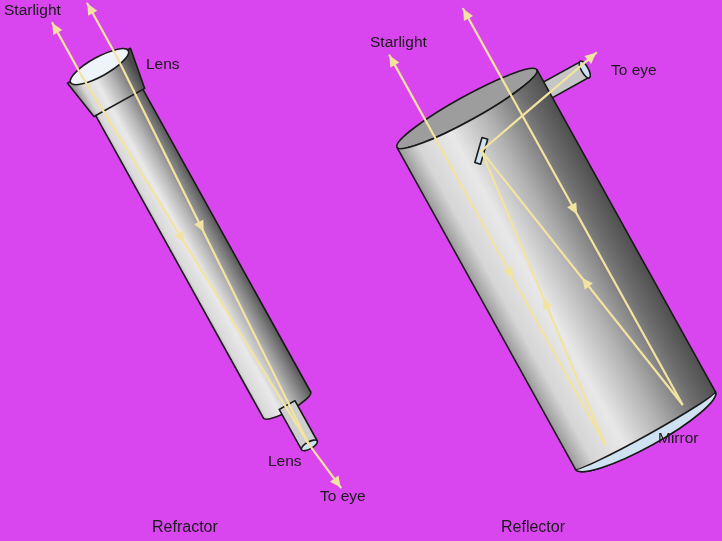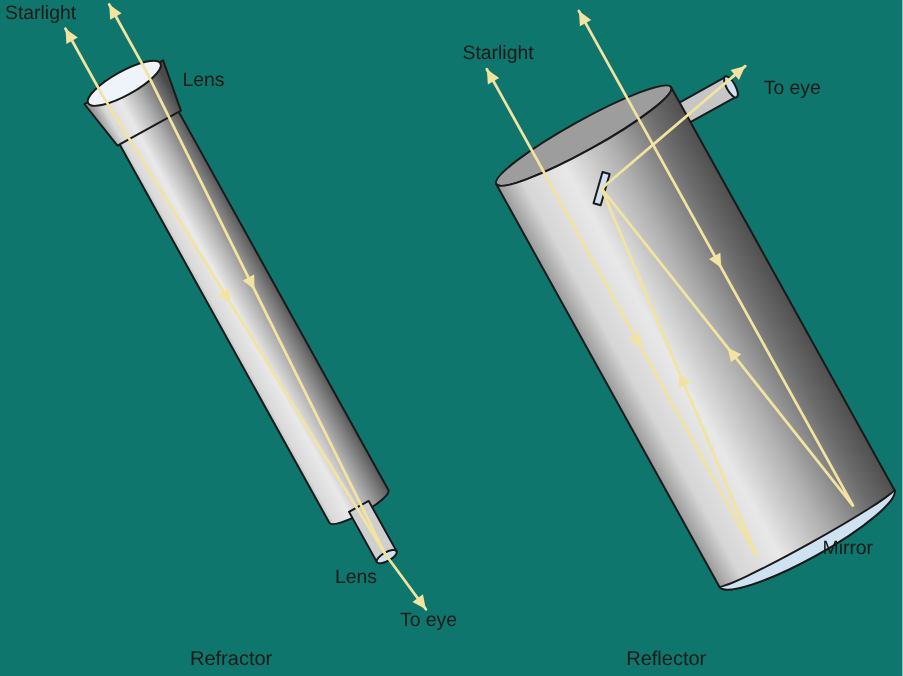--- a/index.html
+++ b/index.html
@@ -1,20 +1,20 @@
 <!DOCTYPE html>
 <html><head>
 <meta charset="utf-8">
 <style>
   html, body { margin: 0; padding: 0; background: #ffffff; }
   .stage {
     position: relative;
     width: 722px;
     height: 541px;
-    background: #0f766e;
+    background: #d946ef;
     overflow: hidden;
     font-family: "Liberation Sans", sans-serif;
   }
   svg { display: block; }
   .outl { stroke: #1a1a1a; stroke-width: 1.6; stroke-linejoin: round; }
   .ray  { fill: none; stroke-width: 2.2; stroke-linecap: round; }
   .arrowhead { stroke: none; }
   .lbl { font-family: "Liberation Sans", sans-serif; font-size: 15.5px; fill: #1a1a1a; }
   .caption { font-family: "Liberation Sans", sans-serif; font-size: 16px; fill: #1a1a1a; }
 </style>

